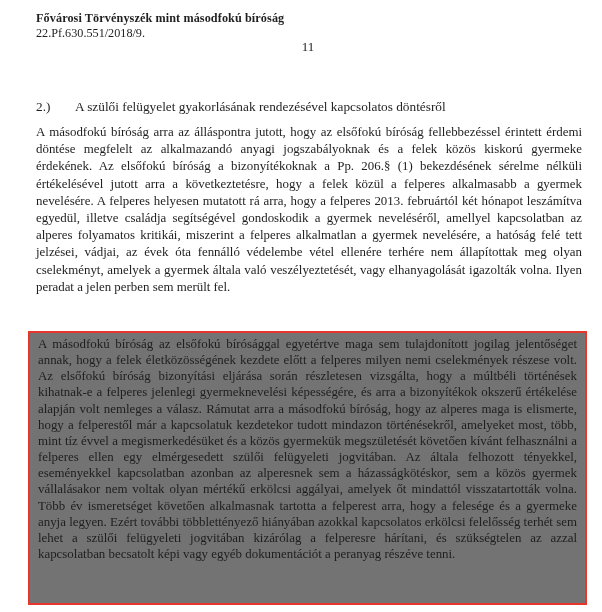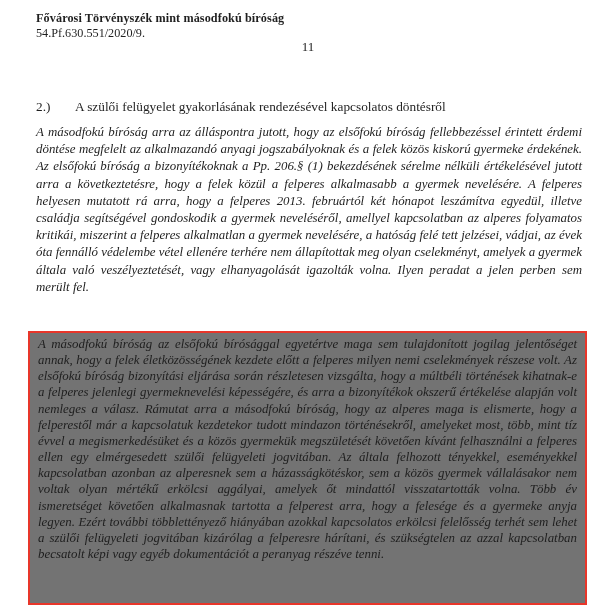--- a/index.html
+++ b/index.html
@@ -46,21 +46,20 @@
   }
   .section-number {
     display: inline-block;
     width: 39px;
   }
   .body-paragraph {
     margin: 0;
     text-align: justify;
     font-size: 12.9px;
     color: #1e1e1e;
-    font-style: italic;
   }
   .paragraph-first {
     position: absolute;
     left: 36px;
     top: 124px;
     width: 546px;
     line-height: 17.2px;
   }
   .highlight-box {
     position: absolute;
@@ -78,21 +77,21 @@
     line-height: 16.15px;
   }
 </style>
 </head>
 <body>
 
 <div class="page">
 
   <div class="doc-header">
     <div class="court">Fővárosi Törvényszék mint másodfokú bíróság</div>
-    <div class="case">54.Pf.630.551/2020/9.</div>
+    <div class="case">22.Pf.630.551/2018/9.</div>
   </div>
 
   <div class="page-number">11</div>
 
   <div class="section-heading">
     <span class="section-number">2.)</span><span class="section-title">A szülői felügyelet gyakorlásának rendezésével kapcsolatos döntésről</span>
   </div>
 
   <p class="body-paragraph paragraph-first">A másodfokú bíróság arra az álláspontra jutott, hogy az elsőfokú bíróság fellebbezéssel érintett érdemi döntése megfelelt az alkalmazandó anyagi jogszabályoknak és a felek közös kiskorú gyermeke érdekének. Az elsőfokú bíróság a bizonyítékoknak a Pp. 206.§ (1) bekezdésének sérelme nélküli értékelésével jutott arra a következtetésre, hogy a felek közül a felperes alkalmasabb a gyermek nevelésére. A felperes helyesen mutatott rá arra, hogy a felperes 2013. februártól két hónapot leszámítva egyedül, illetve családja segítségével gondoskodik a gyermek neveléséről, amellyel kapcsolatban az alperes folyamatos kritikái, miszerint a felperes alkalmatlan a gyermek nevelésére, a hatóság felé tett jelzései, vádjai, az évek óta fennálló védelembe vétel ellenére terhére nem állapítottak meg olyan cselekményt, amelyek a gyermek általa való veszélyeztetését, vagy elhanyagolását igazolták volna. Ilyen peradat a jelen perben sem merült fel.</p>
 

